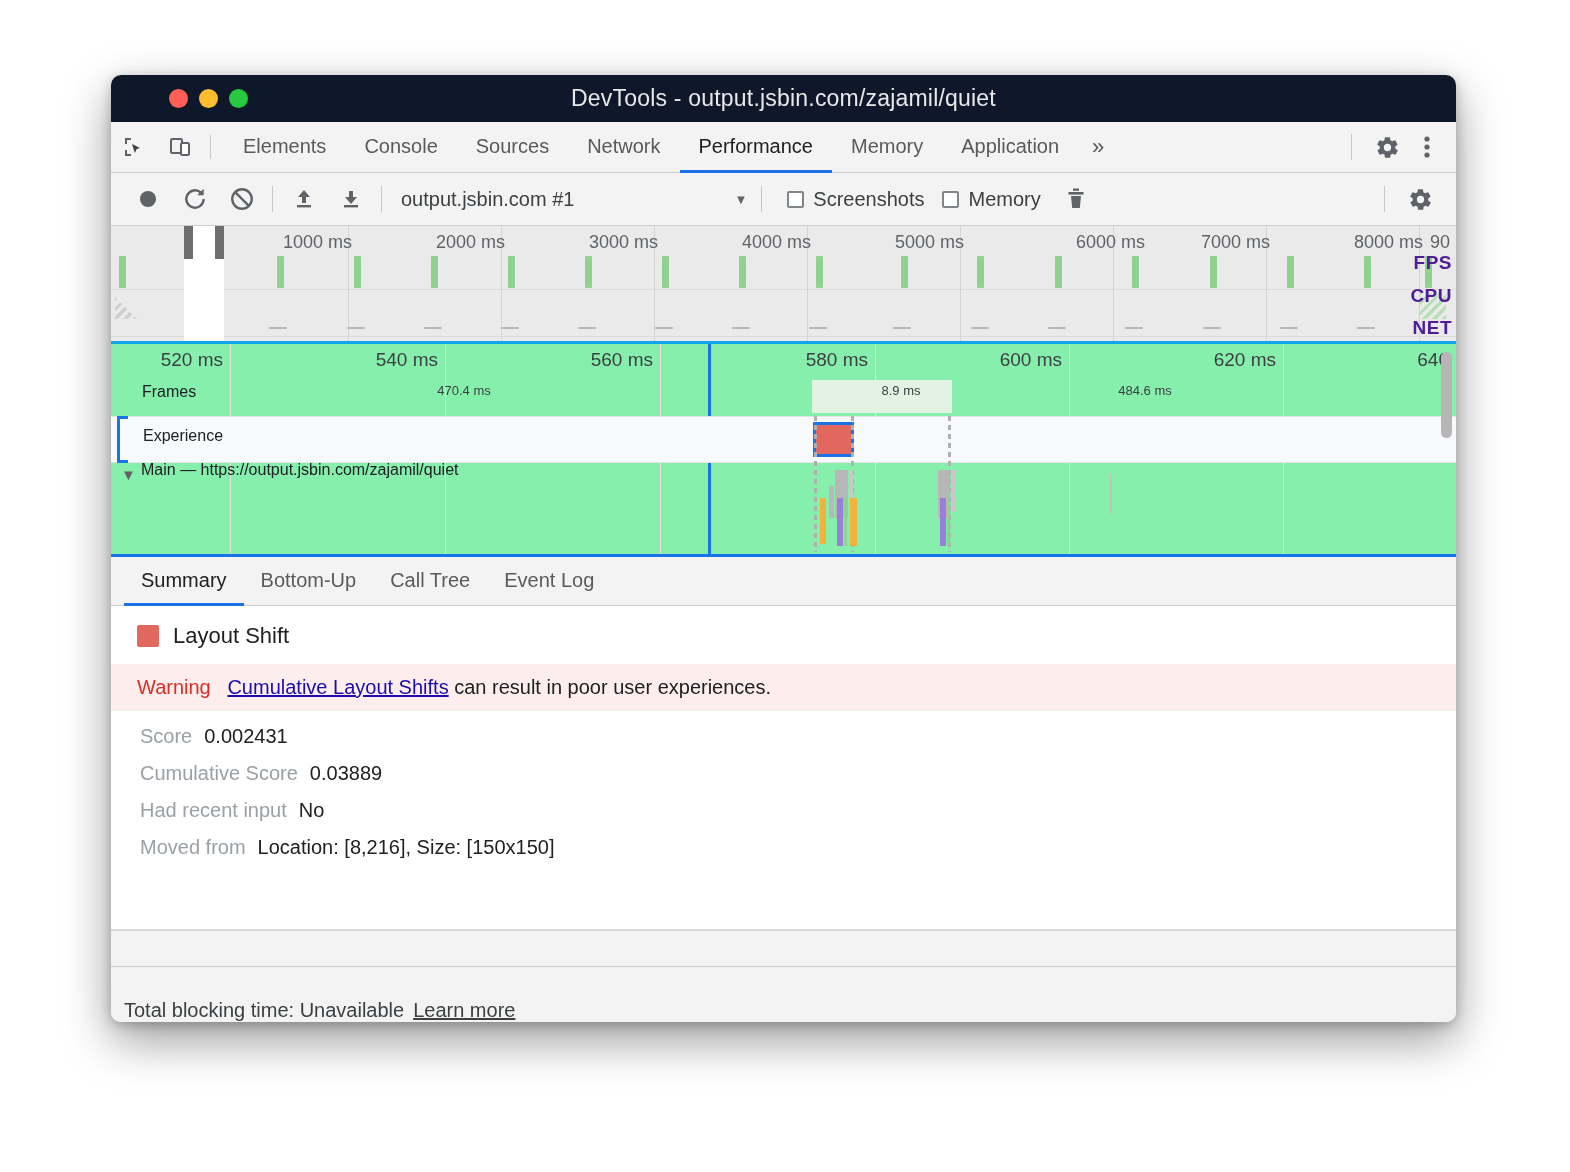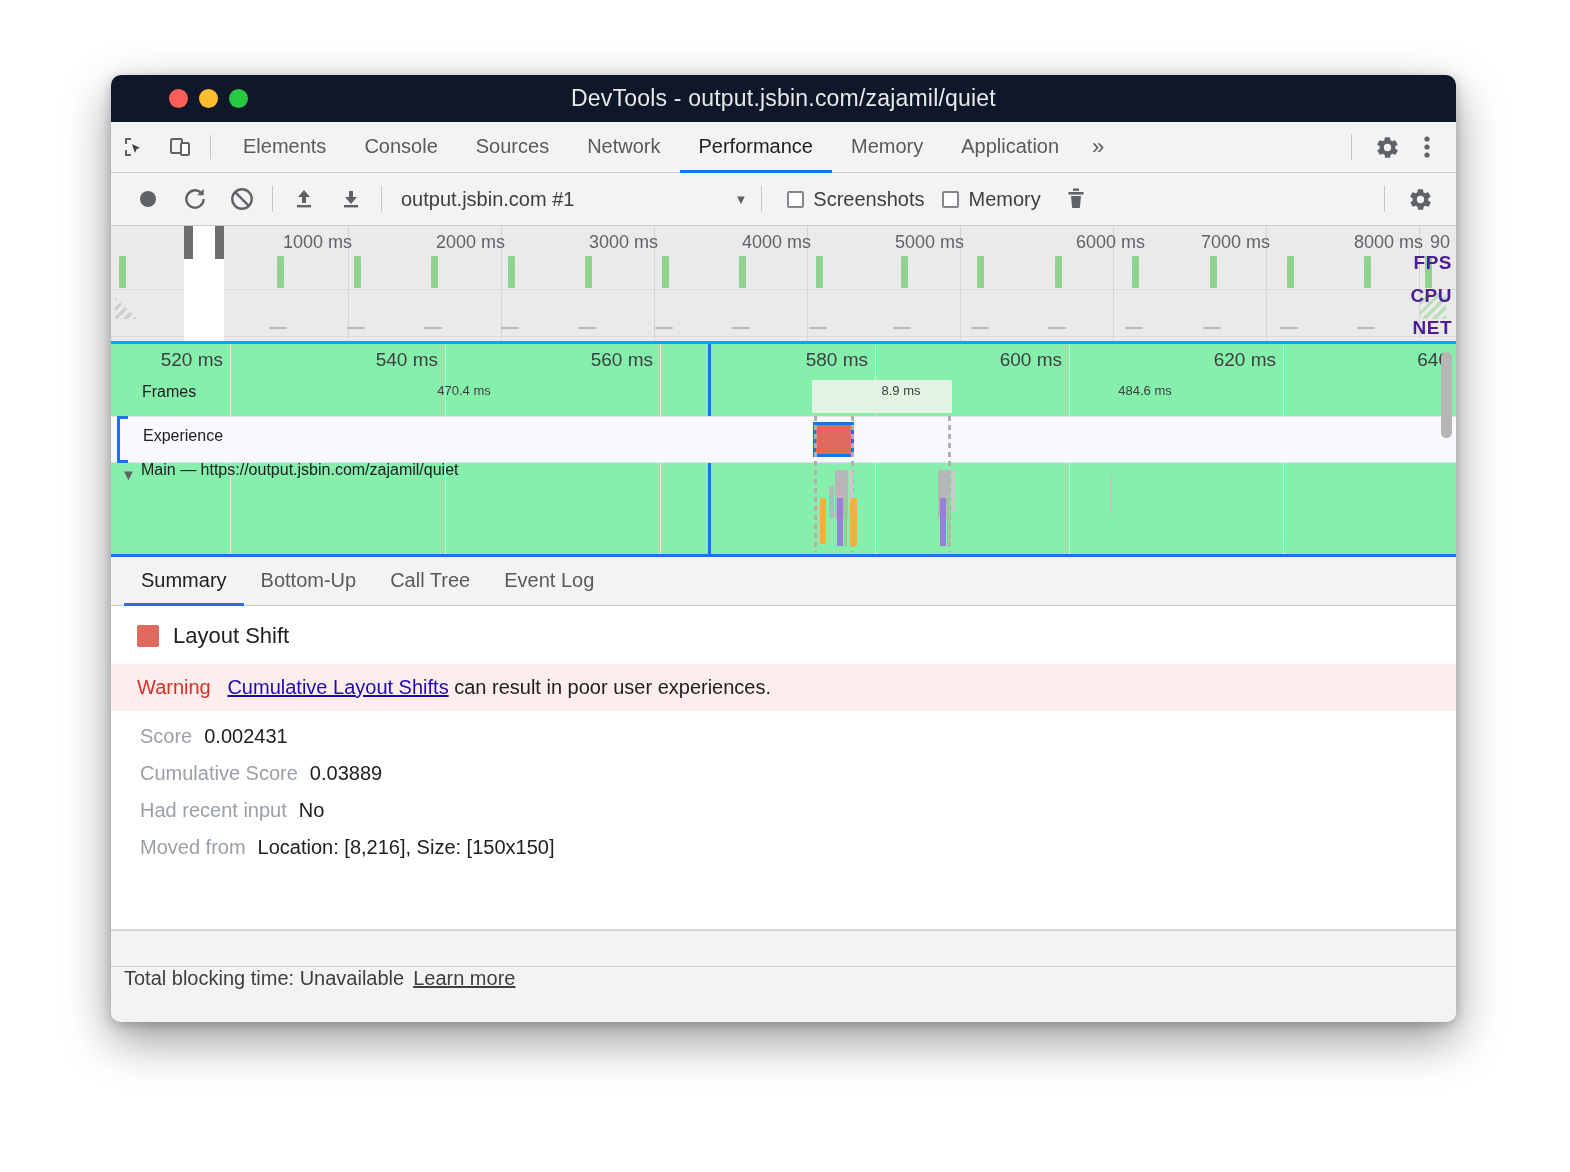--- a/index.html
+++ b/index.html
@@ -228,21 +228,21 @@
   .kv-val { color: #202124; }
   #summary-bottom-sep {
     position: absolute; left: 0; right: 0; bottom: 0;
     height: 1px; background: #d6d6d6;
   }
 
   
   #statusbar {
     flex: 0 0 56px; background: #f3f3f3;
     border-top: 1px solid #cdcdcd;
-    display: flex; align-items: flex-start; padding-left: 13px;
+    display: flex; align-items: flex-end; padding-left: 13px;
     font-size: 20px; color: #3c4043;
   }
   #statusbar a { color: #3c4043; text-decoration: underline; margin-left: 9px; }
   #summary-pad { flex: 0 0 36px; background: #f3f3f3; border-top: 1px solid #d6d6d6; }
 </style>
 </head>
 <body>
 <div id="shadow-bg"></div>
 
 <div id="window">

